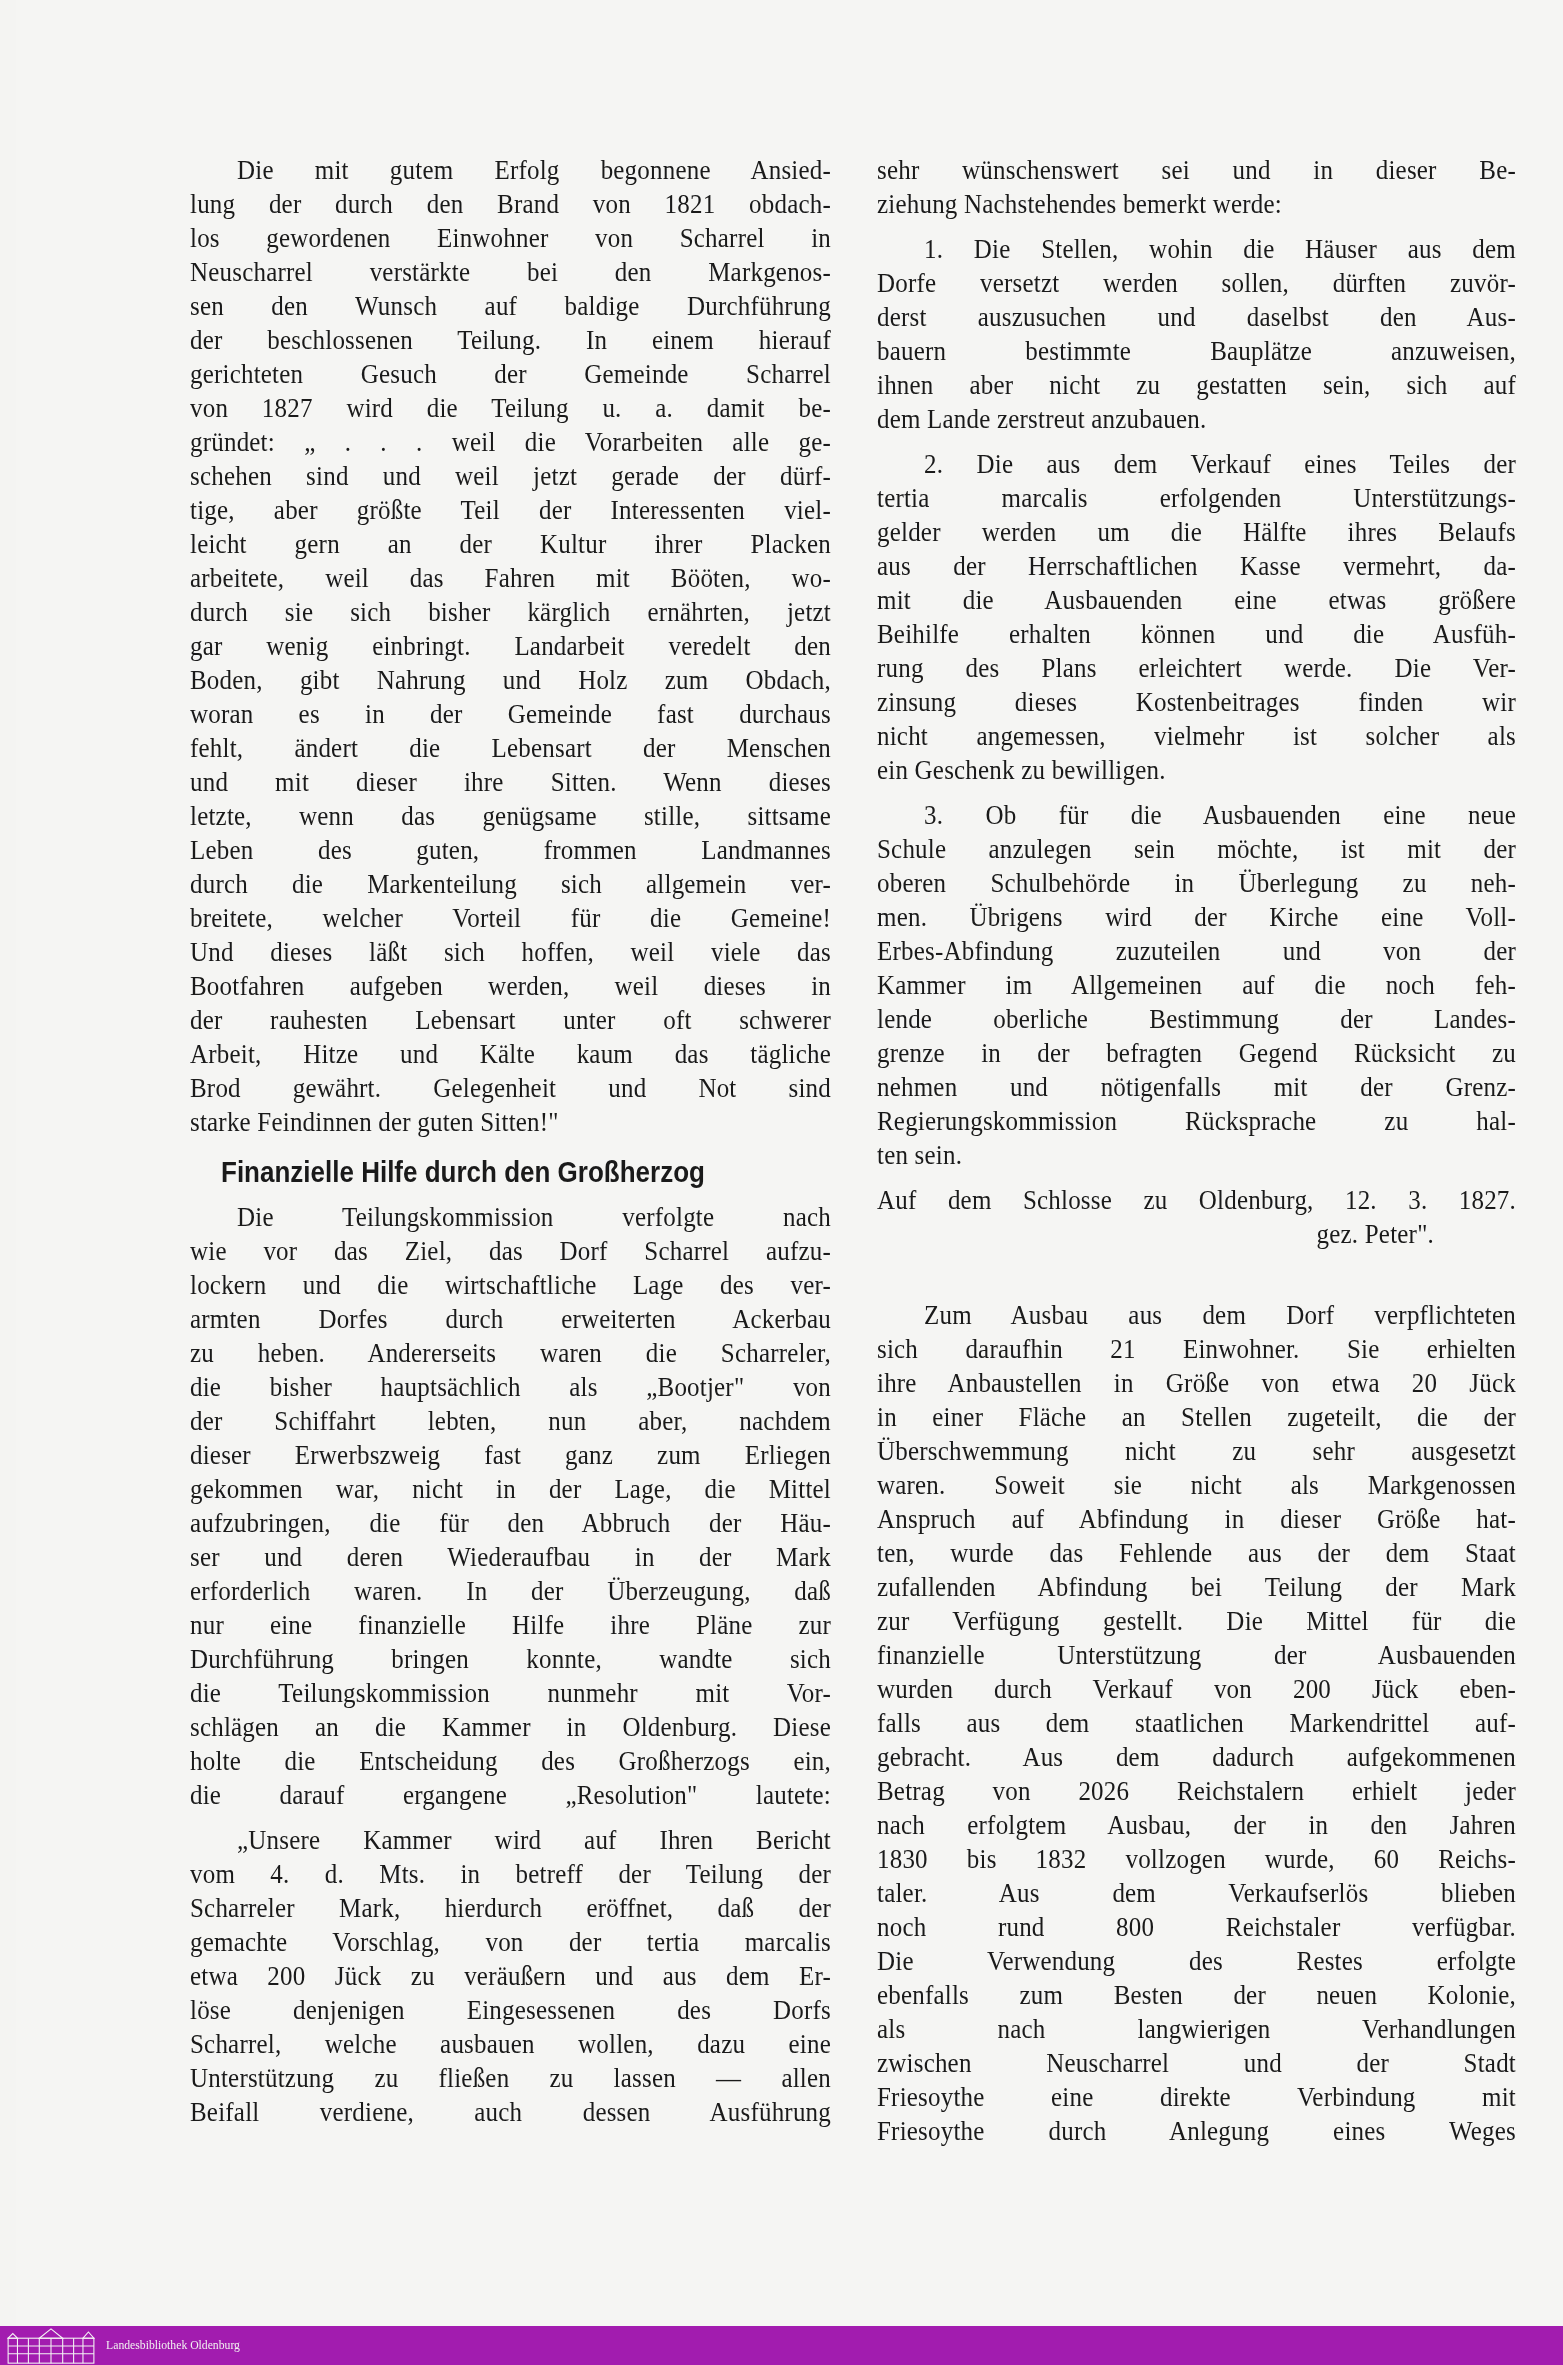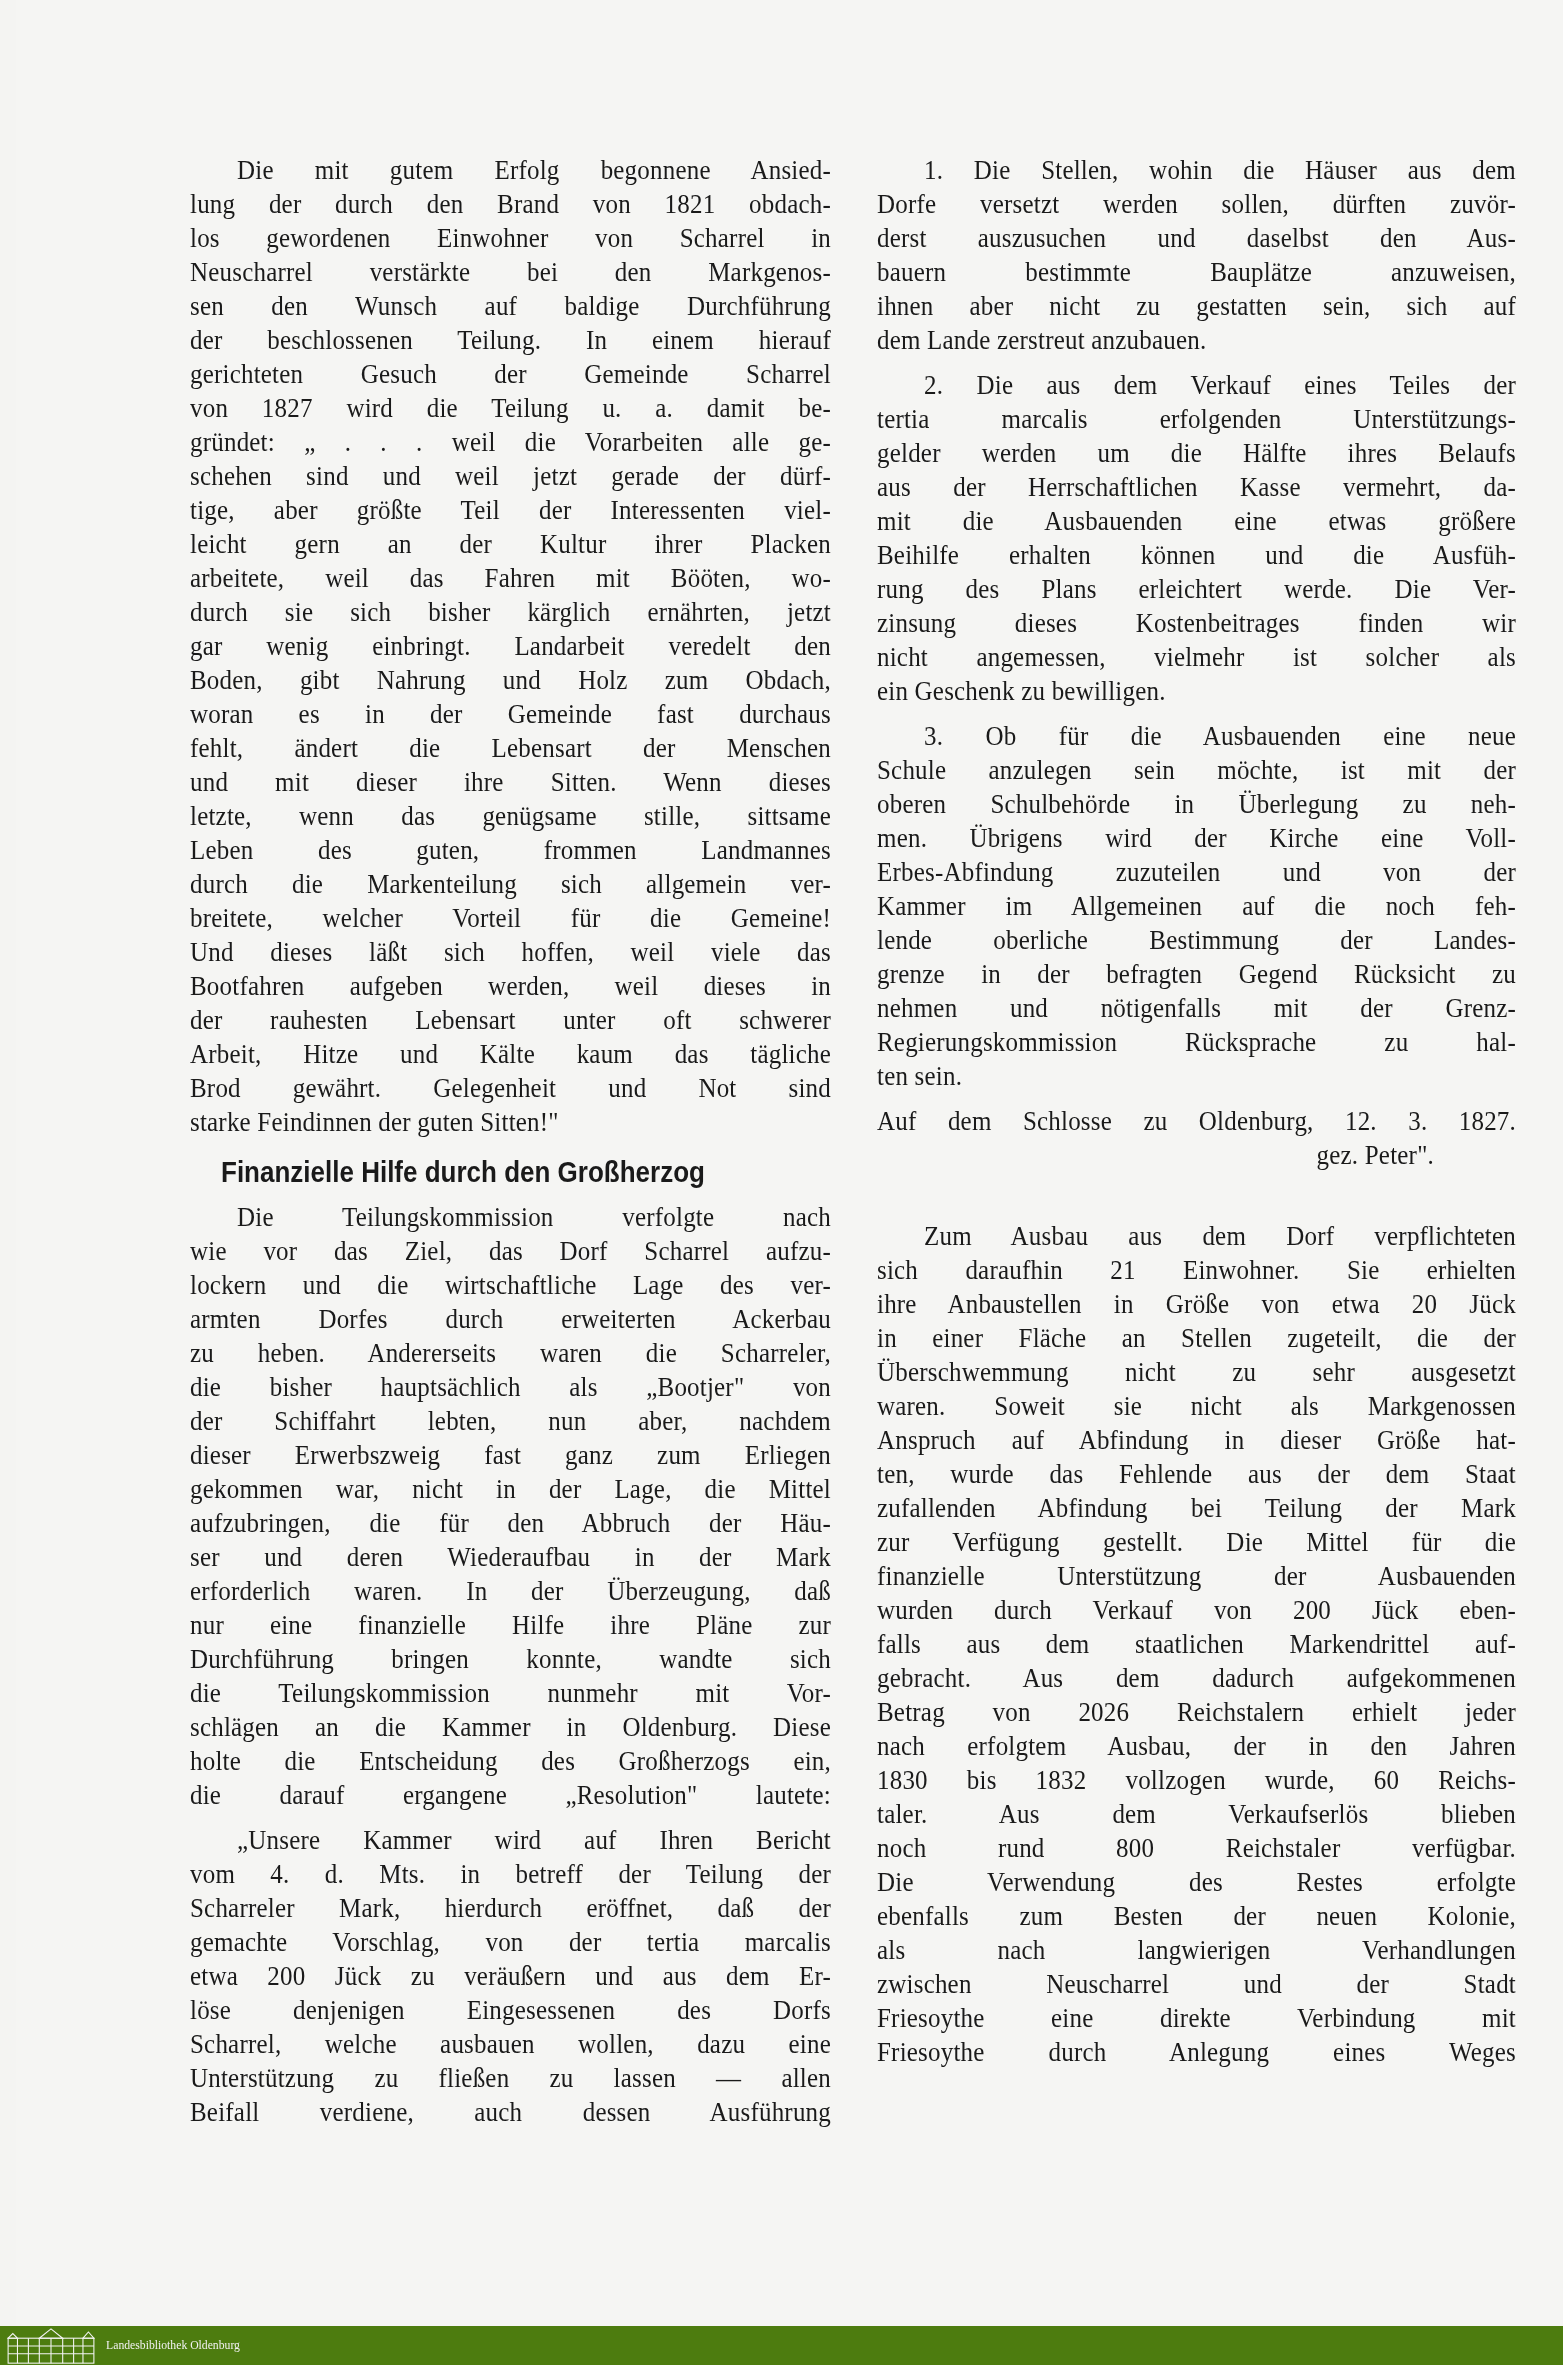--- a/index.html
+++ b/index.html
@@ -76,21 +76,21 @@
   }
   .page-number .star {
     font-size: 33px;
     vertical-align: 1.6px;
   }
 
   .footer-bar {
     position: absolute;
     left: 0; top: 2326px;
     width: 1564px; height: 39px;
-    background: #4d7c0f;
+    background: #a21caf;
     display: flex;
     align-items: center;
   }
   .footer-logo {
     width: 92px; height: 38px;
     margin-left: 4.7px;
     margin-right: 9.4px;
   }
   .footer-text {
     color: #f2f2f2;
@@ -166,20 +166,24 @@
         <span class="line">gemachte Vorschlag, von der tertia marcalis</span>
         <span class="line">etwa 200 Jück zu veräußern und aus dem Er-</span>
         <span class="line">löse denjenigen Eingesessenen des Dorfs</span>
         <span class="line">Scharrel, welche ausbauen wollen, dazu eine</span>
         <span class="line">Unterstützung zu fließen zu lassen — allen</span>
         <span class="line">Beifall verdiene, auch dessen Ausführung</span>
       </div>
   </div>
 
   <div class="col col-right">
+    <div class="para" id="r-p1">
+        <span class="line">sehr wünschenswert sei und in dieser Be-</span>
+        <span class="line last">ziehung Nachstehendes bemerkt werde:</span>
+      </div>
 
     <div class="para" id="r-i1">
         <span class="line indent">1. Die Stellen, wohin die Häuser aus dem</span>
         <span class="line">Dorfe versetzt werden sollen, dürften zuvör-</span>
         <span class="line">derst auszusuchen und daselbst den Aus-</span>
         <span class="line">bauern bestimmte Bauplätze anzuweisen,</span>
         <span class="line">ihnen aber nicht zu gestatten sein, sich auf</span>
         <span class="line last">dem Lande zerstreut anzubauen.</span>
       </div>
 

